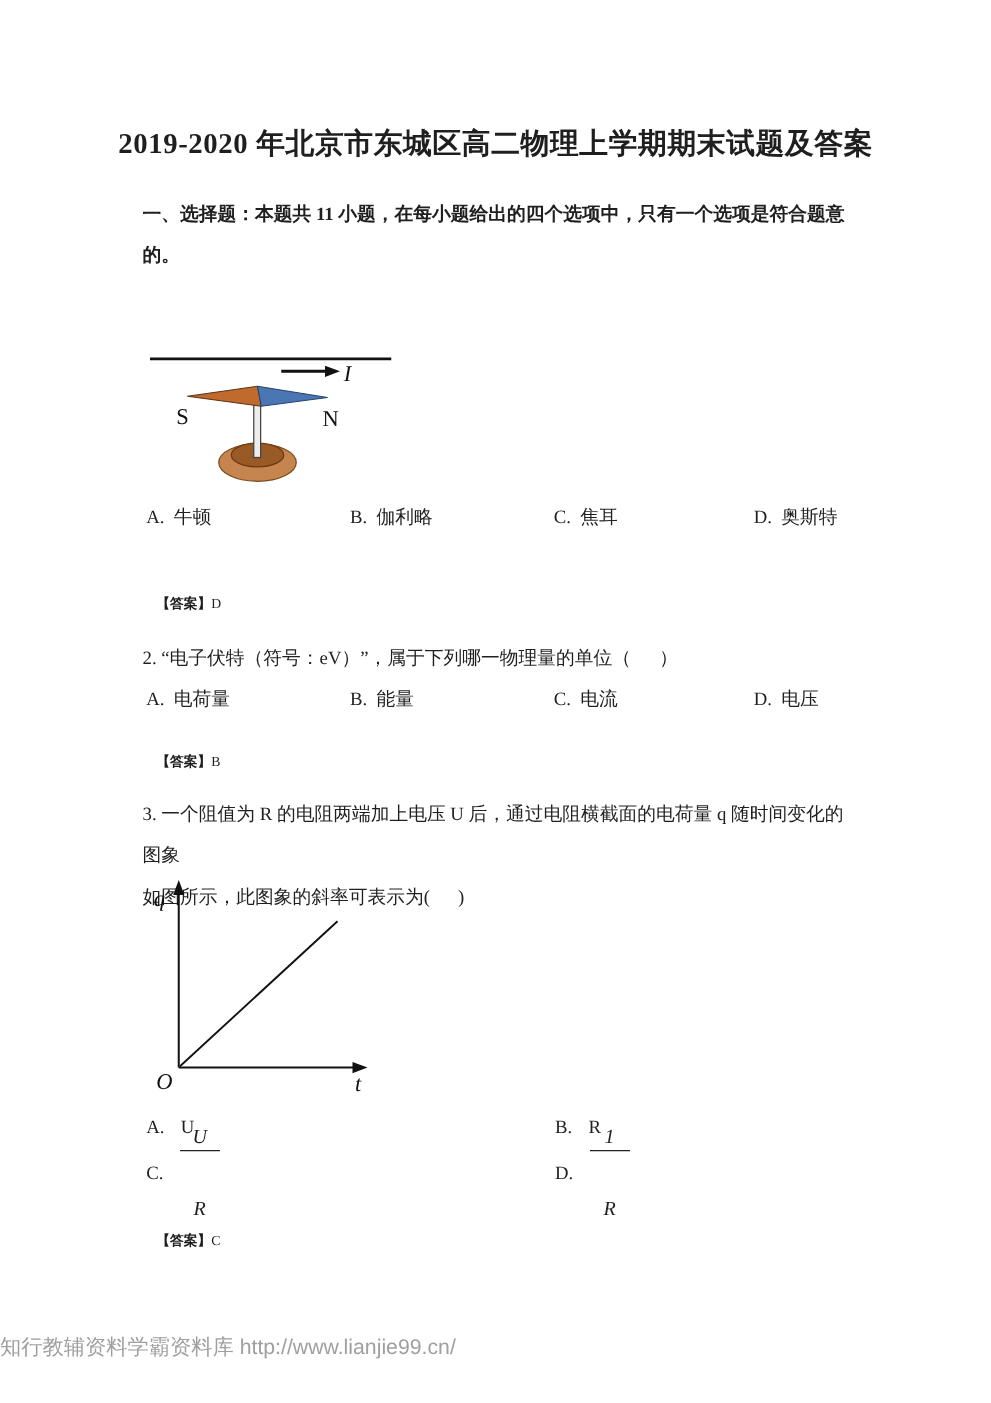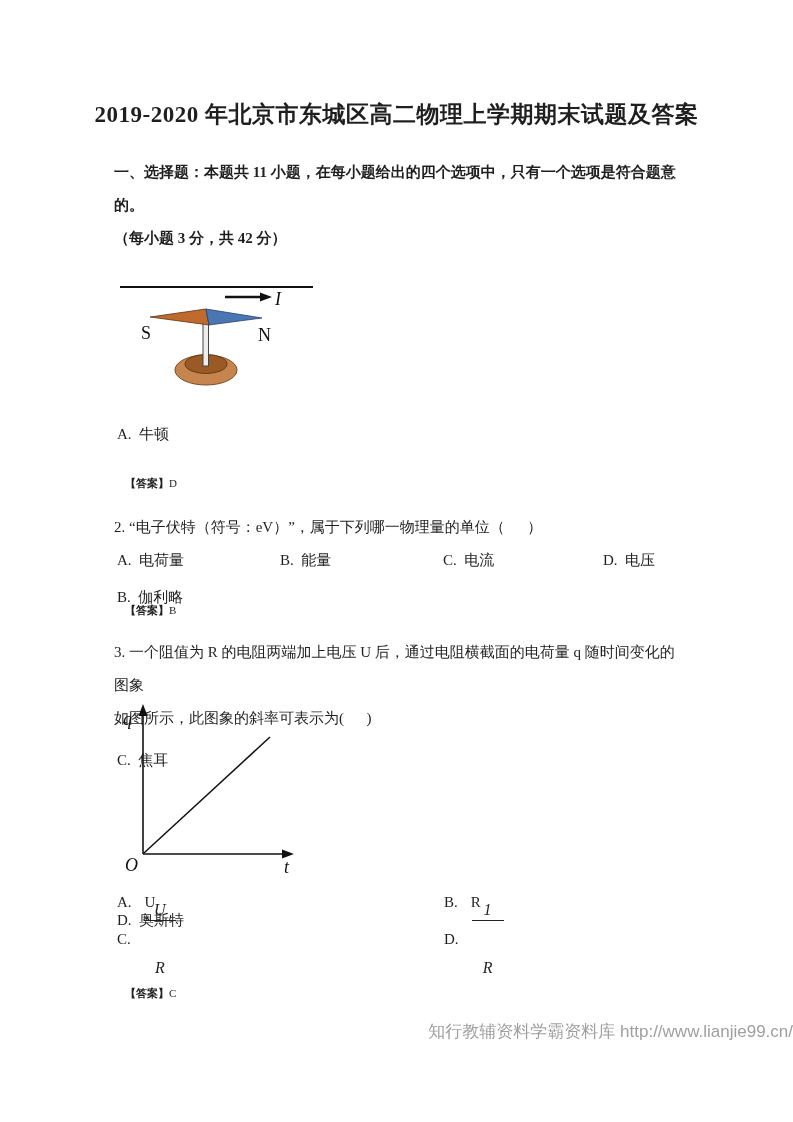--- a/index.html
+++ b/index.html
@@ -24,52 +24,51 @@
   .fracrow{height:48px;}
   .frac{display:inline-block;text-align:center;vertical-align:middle;
         font-style:italic;font-size:16px;line-height:1.15;margin-left:13px;}
   .frac .num{display:block;border-bottom:1.4px solid #222;padding:0 5px 1px;}
   .frac .den{display:block;padding-top:1px;}
   .fig{position:absolute;}
   svg text{font-family:"Liberation Serif","DejaVu Serif",serif;fill:#111;}
   .ital{font-style:italic;}
   .ink{stroke:#111;}
   .footer{
-    position:absolute;top:1020px;left:0;width:100%;text-align:right;
+    position:absolute;top:1066px;left:0;width:100%;text-align:left;
     font-family:"Liberation Sans","DejaVu Sans",sans-serif;font-size:17px;color:#9f9f9f;
   }
 </style>
 </head>
 <body>
 
 <div class="page">
 
   <h1 class="title">2019-2020 年北京市东城区高二物理上学期期末试题及答案</h1>
 
   <div class="sec">
     <div class="line">一、选择题：本题共 11 小题，在每小题给出的四个选项中，只有一个选项是符合题意的。</div>
-    <div class="line">（每小题 3 分，共 42 分）</div>
   </div>
 
 
   <svg class="fig" style="left:105px;top:278px;" width="220" height="122" viewBox="0 0 220 122">
     <line x1="15" y1="9" x2="208" y2="9" class="ink" stroke-width="2.2"></line>
     <line x1="120" y1="19" x2="156" y2="19" class="ink" stroke-width="2.4"></line>
     <polygon points="155,14.5 167,19 155,23.5" fill="#111"></polygon>
     <text x="170" y="27" class="ital" font-size="18">I</text>
     <ellipse cx="101" cy="92" rx="31" ry="15" stroke="#7a4a1e" stroke-width="1" fill="#c6854e"></ellipse>
     <ellipse cx="101" cy="86" rx="21" ry="9.5" stroke="#6b3a12" stroke-width="1" fill="#9a5a26"></ellipse>
     <rect x="98" y="44" width="5.5" height="44" stroke="#444" stroke-width="1" fill="#ededed"></rect>
     <polygon points="45,39 101,31 104,47" stroke="#5a3214" stroke-width="0.8" fill="#c06a2d"></polygon>
     <polygon points="101,31 157,40 104,47" stroke="#27416b" stroke-width="0.8" fill="#4a76b4"></polygon>
     <text x="36" y="61" font-size="18">S</text>
     <text x="153" y="63" font-size="18">N</text>
   </svg>
 
-  <div class="row" style="top:425px;flex-direction:column;">
+  <div class="row" style="top:405px;">
     <span class="c1">A.  牛顿</span>
     <span class="c2">B.  伽利略</span>
     <span class="c3">C.  焦耳</span>
     <span>D.  奥斯特</span>
   </div>
 
   <div class="ansrow" style="top:453px;">
     <span class="bold">【答案】</span><span>D</span>
   </div>
 

